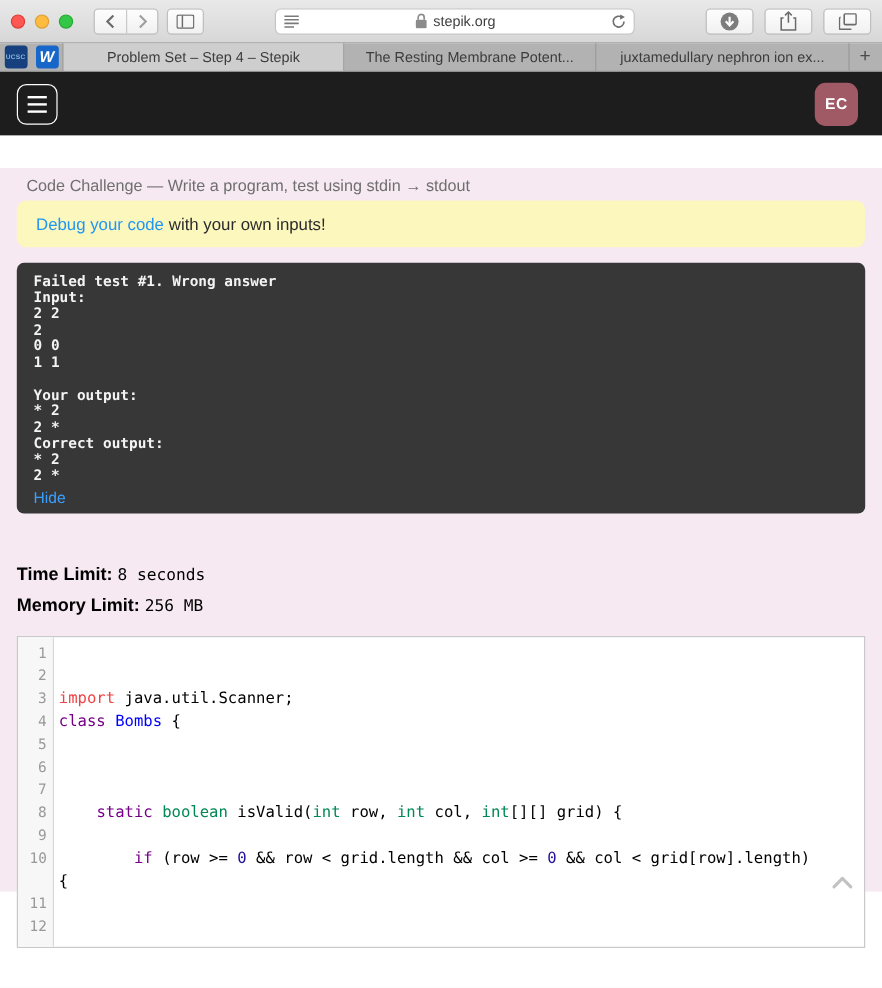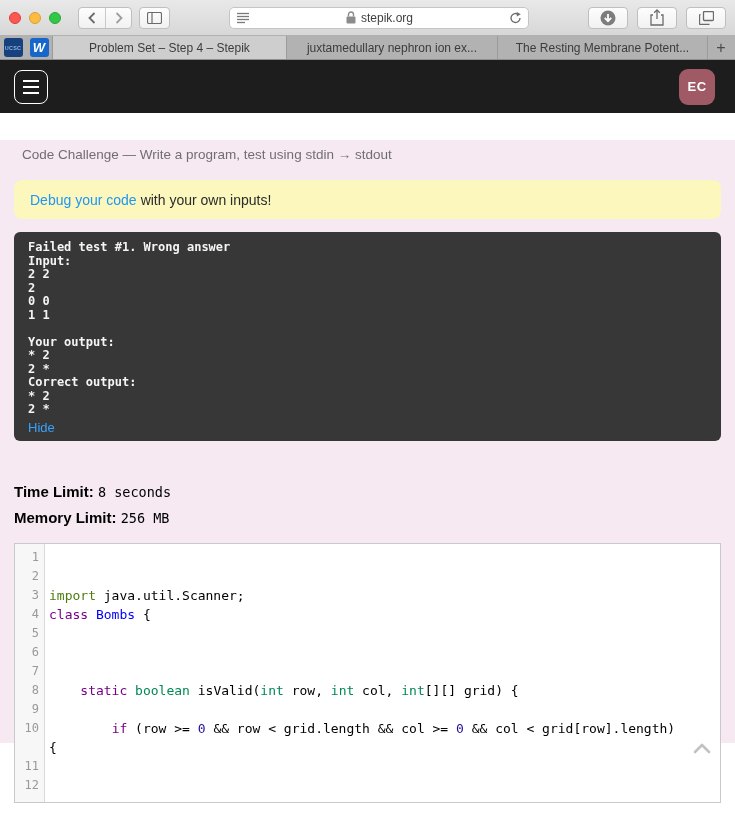--- a/index.html
+++ b/index.html
@@ -62,21 +62,21 @@
 
   .white-gap { height:27px; background:#fff; }
 
   
   .page { background:#f6e9f2; height:603px; padding:7px 14px 0; }
   .challenge-title { font-size:13.5px; color:#6f6f6f; padding-left:8px; }
   .wrong-row { display:flex; align-items:center; gap:13px; margin-top:17px; height:27px; }
   .wrong-badge { width:26px; height:26px; border-radius:50%; background:#e1181f;
                  display:flex; align-items:center; justify-content:center; }
   .wrong-text { font-size:16px; color:#111; }
-  .banner { margin-top:18px; background:#fbf7bd; border-radius:8px; height:39px;
+  .banner { margin-top:5px; background:#fbf7bd; border-radius:8px; height:39px;
             display:flex; align-items:center; padding:0 16px; font-size:14px; color:#2b2b2b; }
   .banner a { color:#2196f3; text-decoration:none; margin-right:4px; }
 
   .test-block { margin-top:13px; background:#373737; border-radius:6px;
                 padding:9px 14px 10px; height:209px; }
   .test-block pre { font-family:"DejaVu Sans Mono", monospace; font-weight:bold;
                     font-size:12px; line-height:13.5px; color:#f4f4f4; white-space:pre; }
   .hide-link { display:inline-block; margin-top:3px; font-family:"Liberation Sans",sans-serif;
                font-size:13px; color:#38a1ff; text-decoration:none; }
 
@@ -178,25 +178,25 @@
     <div class="pin-icon pin-ucsc">
         <span>UCSC</span>
       </div>
     <div class="pin-icon pin-w">
         <span>W</span>
       </div>
   </div>
   <div class="tab t1 active">
       <span>Problem Set – Step 4 – Stepik</span>
     </div>
+  <div class="tab t2">
+      <span>The Resting Membrane Potent...</span>
+    </div>
   <div class="tab t3">
       <span>juxtamedullary nephron ion ex...</span>
-    </div>
-  <div class="tab t2">
-      <span>The Resting Membrane Potent...</span>
     </div>
   <div class="newtab">
       <span>+</span>
     </div>
 </div>
 
 <div class="site-header">
   <div class="burger">
     <span></span>
       <span></span>
@@ -250,21 +250,21 @@
         <div class="code-row">
           <div class="gutter-cell">1</div>
           <div class="code-cell"></div>
         </div>
         <div class="code-row">
           <div class="gutter-cell">2</div>
           <div class="code-cell"></div>
         </div>
         <div class="code-row">
           <div class="gutter-cell">3</div>
-          <div class="code-cell"><span style="color: #4d7c0f;">import</span><span style="color: rgb(0, 0, 0);"> java.util.Scanner;</span></div>
+          <div class="code-cell"><span style="color: #ef4444;">import</span><span style="color: rgb(0, 0, 0);"> java.util.Scanner;</span></div>
         </div>
         <div class="code-row">
           <div class="gutter-cell">4</div>
           <div class="code-cell"><span style="color: rgb(119, 0, 136);">class</span><span style="color: rgb(0, 0, 0);"> </span><span style="color: rgb(0, 0, 255);">Bombs</span><span style="color: rgb(0, 0, 0);"> {</span></div>
         </div>
         <div class="code-row">
           <div class="gutter-cell">5</div>
           <div class="code-cell"></div>
         </div>
         <div class="code-row">

